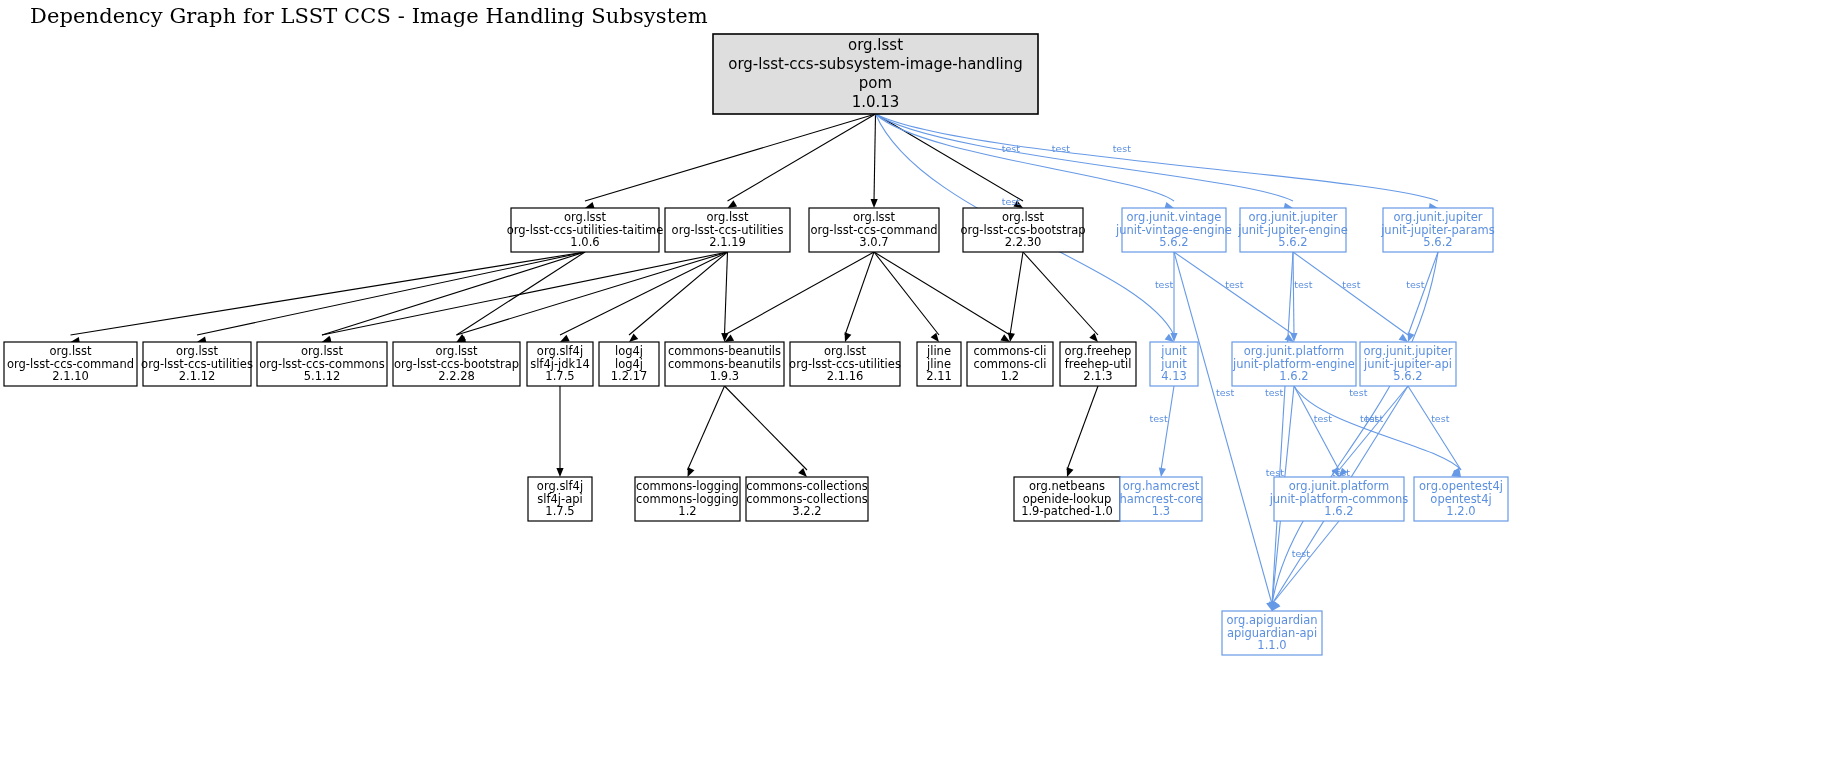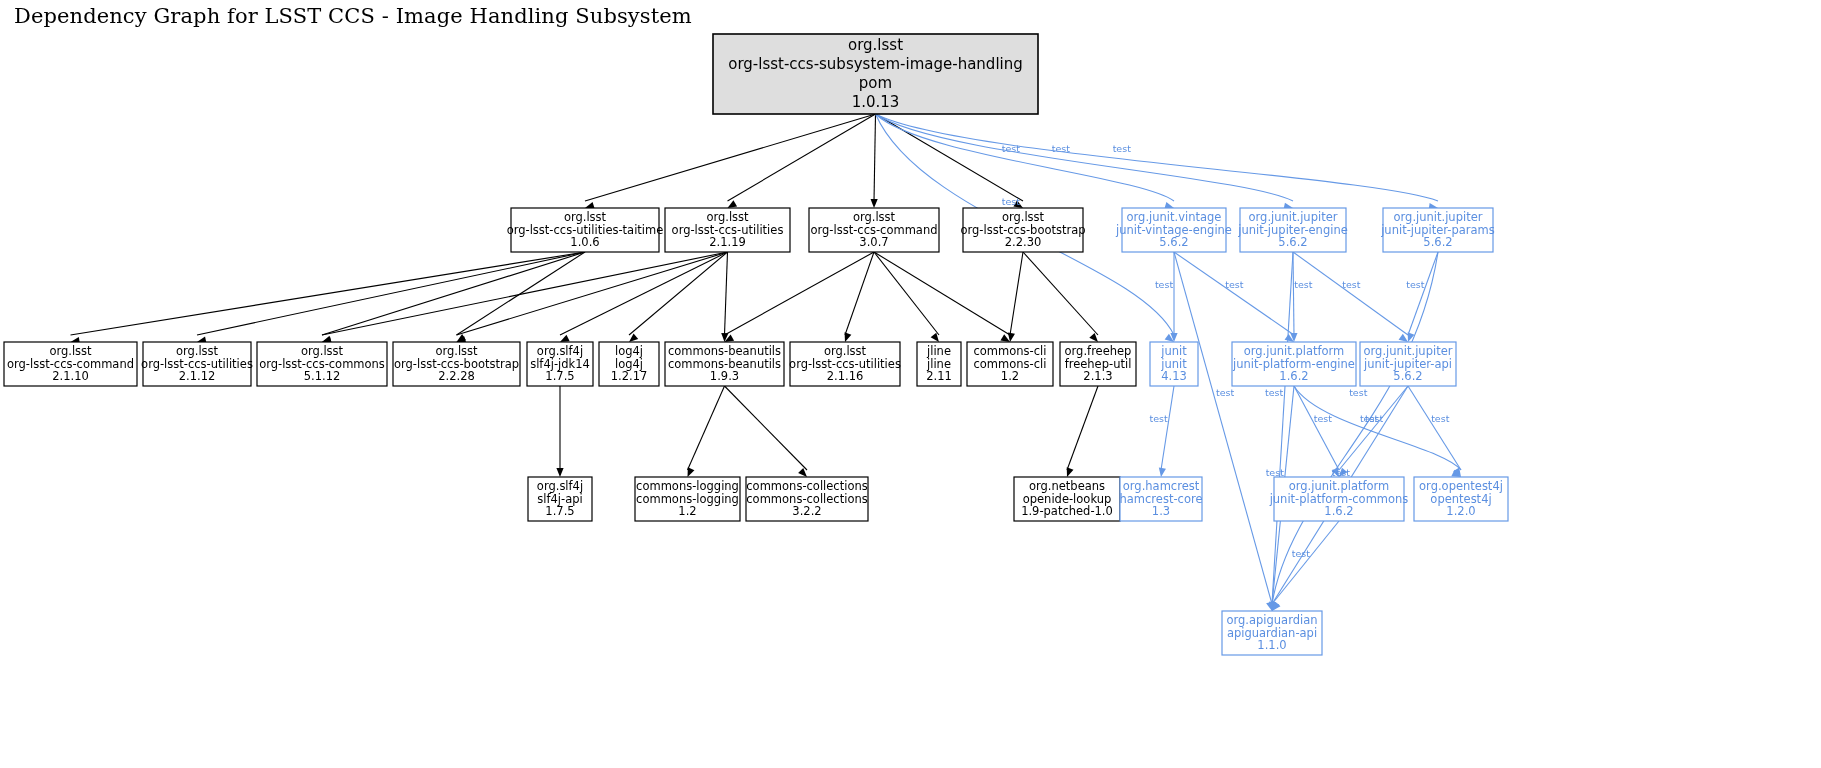--- a/index.html
+++ b/index.html
@@ -1,19 +1,19 @@
 <!DOCTYPE html>
 <html><head>
 <meta charset="utf-8">
 <style>
   html,body{margin:0;padding:0;background:#ffffff;}
   body{width:1821px;height:768px;overflow:hidden;
        font-family:"DejaVu Sans",sans-serif;}
   #stage{position:relative;width:1821px;height:768px;}
-  #title{position:absolute;left:14px;top:4px;
+  #title{position:absolute;left:30px;top:4px;
          font-family:"DejaVu Serif",serif;font-size:21px;color:#000;
          white-space:nowrap;letter-spacing:.1px;}
   svg#graph{position:absolute;left:0;top:0;width:1821px;height:768px;}
   .nodebox{fill:#fff;stroke:#000;stroke-width:1.2;}
   .nodebox.root{fill:#dedede;stroke:#000;stroke-width:1.6;}
   .nodebox.test{fill:#fff;stroke:#6699e6;stroke-width:1.2;}
   .nlabel{font-family:"DejaVu Sans",sans-serif;font-size:11.5px;
           fill:#000;text-anchor:middle;dominant-baseline:middle;}
   .nlabel.rootlbl{font-size:15px;}
   .nlabel.testlbl{fill:#5b8fe0;}

